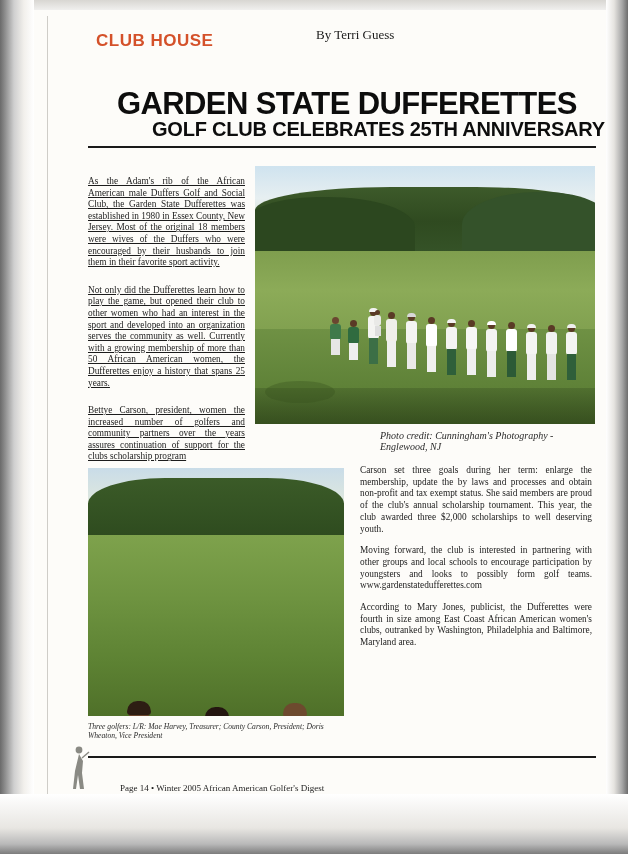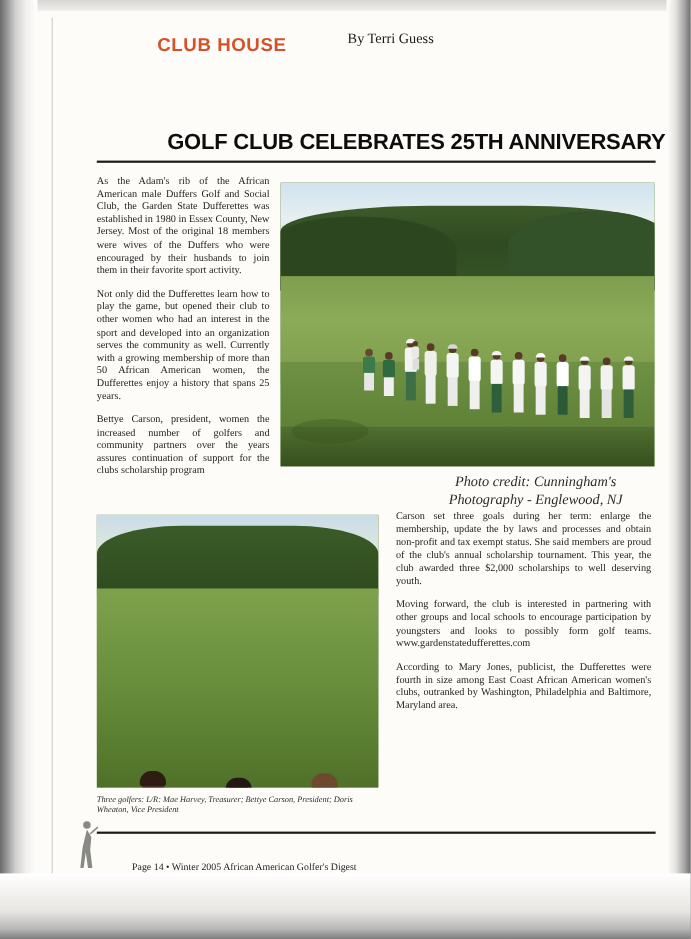--- a/index.html
+++ b/index.html
@@ -60,21 +60,20 @@
 
   
   .clubhouse {
     position: absolute;
     left: 96px; top: 31px;
     font-family: "Liberation Sans", sans-serif;
     font-weight: bold;
     font-size: 17px;
     letter-spacing: 0.5px;
     color: #d4512a;
-    margin-left: 47px;
   }
   .byline {
     position: absolute;
     left: 316px; top: 27px;
     font-family: "Liberation Serif", serif;
     font-size: 13px;
     color: #1a1a1a;
   }
   .headline1 {
     position: absolute;
@@ -115,21 +114,21 @@
   
   .col-left {
     position: absolute;
     left: 88px; top: 160px;
     width: 157px;
     font-size: 9.3px;
     line-height: 11.6px;
     color: #1c1c1c;
     text-align: justify;
   }
-  .col-left p { margin: 0 0 10px 0; }
+  .col-left p { margin: 16px 0 10px 0; text-decoration: underline; }
 
   .col-bottom-right {
     position: absolute;
     left: 360px; top: 465px;
     width: 232px;
     font-size: 9.3px;
     line-height: 11.7px;
     color: #1c1c1c;
     text-align: justify;
   }
@@ -193,24 +192,24 @@
     border-radius: 3px; background: #f4f4f2;
   }
   .golfer .legs {
     position: absolute; left: 2px; top: 29px; width: 9px; height: 26px;
     background: #efefee;
   }
   .caption-credit {
     position: absolute;
     left: 380px; top: 430px;
     width: 214px;
-    font-size: 13px;
+    font-size: 10px;
     font-style: italic;
     color: #2a2a2a;
-    text-align: center;
+    text-align: left;
   }
 
   
   .photo2 {
     position: absolute;
     left: 88px; top: 468px;
     width: 256px; height: 248px;
     overflow: hidden;
     background: #5d7f3a;
   }
@@ -277,20 +276,21 @@
 
   <div class="scan-top-edge"></div>
   <div class="scan-left-edge"></div>
   <div class="scan-right-edge"></div>
   <div class="paper"></div>
   <div class="spine-line"></div>
 
   <div class="clubhouse">CLUB HOUSE</div>
   <div class="byline">By Terri Guess</div>
 
+  <div class="headline2">GARDEN STATE DUFFERETTES</div>
   <div class="headline3">GOLF CLUB CELEBRATES 25TH ANNIVERSARY</div>
   <div class="rule"></div>
 
   <div class="col-left">
     <p>As the Adam's rib of the African American male Duffers Golf and Social Club, the Garden State Dufferettes was established in 1980 in Essex County, New Jersey. Most of the original 18 members were wives of the Duffers who were encouraged by their husbands to join them in their favorite sport activity.</p>
     <p>Not only did the Dufferettes learn how to play the game, but opened their club to other women who had an interest in the sport and developed into an organization serves the community as well. Currently with a growing membership of more than 50 African American women, the Dufferettes enjoy a history that spans 25 years.</p>
     <p>Bettye Carson, president, women the increased number of golfers and community partners over the years assures continuation of support for the clubs scholarship program</p>
   </div>
 
   <div class="photo1">
@@ -405,21 +405,21 @@
         <span class="hair" style="background:#241610"></span>
 
     </div>
     <div class="p2-person" style="left:176px;bottom:10px;">
       <span class="head" style="background:#c79a79"></span>
         <span class="hair" style="background:#6d4a2e"></span>
 
     </div>
   </div>
 
-  <div class="credit2">Three golfers: L/R: Mae Harvey, Treasurer; Bettye Carson, President; Doris Wheaton, Vice President</div>
+  <div class="credit2">Three golfers: L/R: Mae Harvey, Treasurer; County Carson, President; Doris Wheaton, Vice President</div>
 
   <div class="footer-rule"></div>
   <div class="footer-golfer">
     <svg width="22" height="46" viewBox="0 0 22 46">
       <circle cx="9" cy="5" r="3.4" fill="#8a8a84"></circle>
       <path d="M9 9 L13 16 L12 28 L14 44 L10 44 L8 30 L6 44 L3 44 L5 26 Z" fill="#8a8a84"></path>
       <path d="M12 13 L19 7" stroke="#8a8a84" stroke-width="1.4" fill="none"></path>
     </svg>
   </div>
   <div class="footer-text">Page 14 • Winter 2005  African American Golfer's Digest</div>

